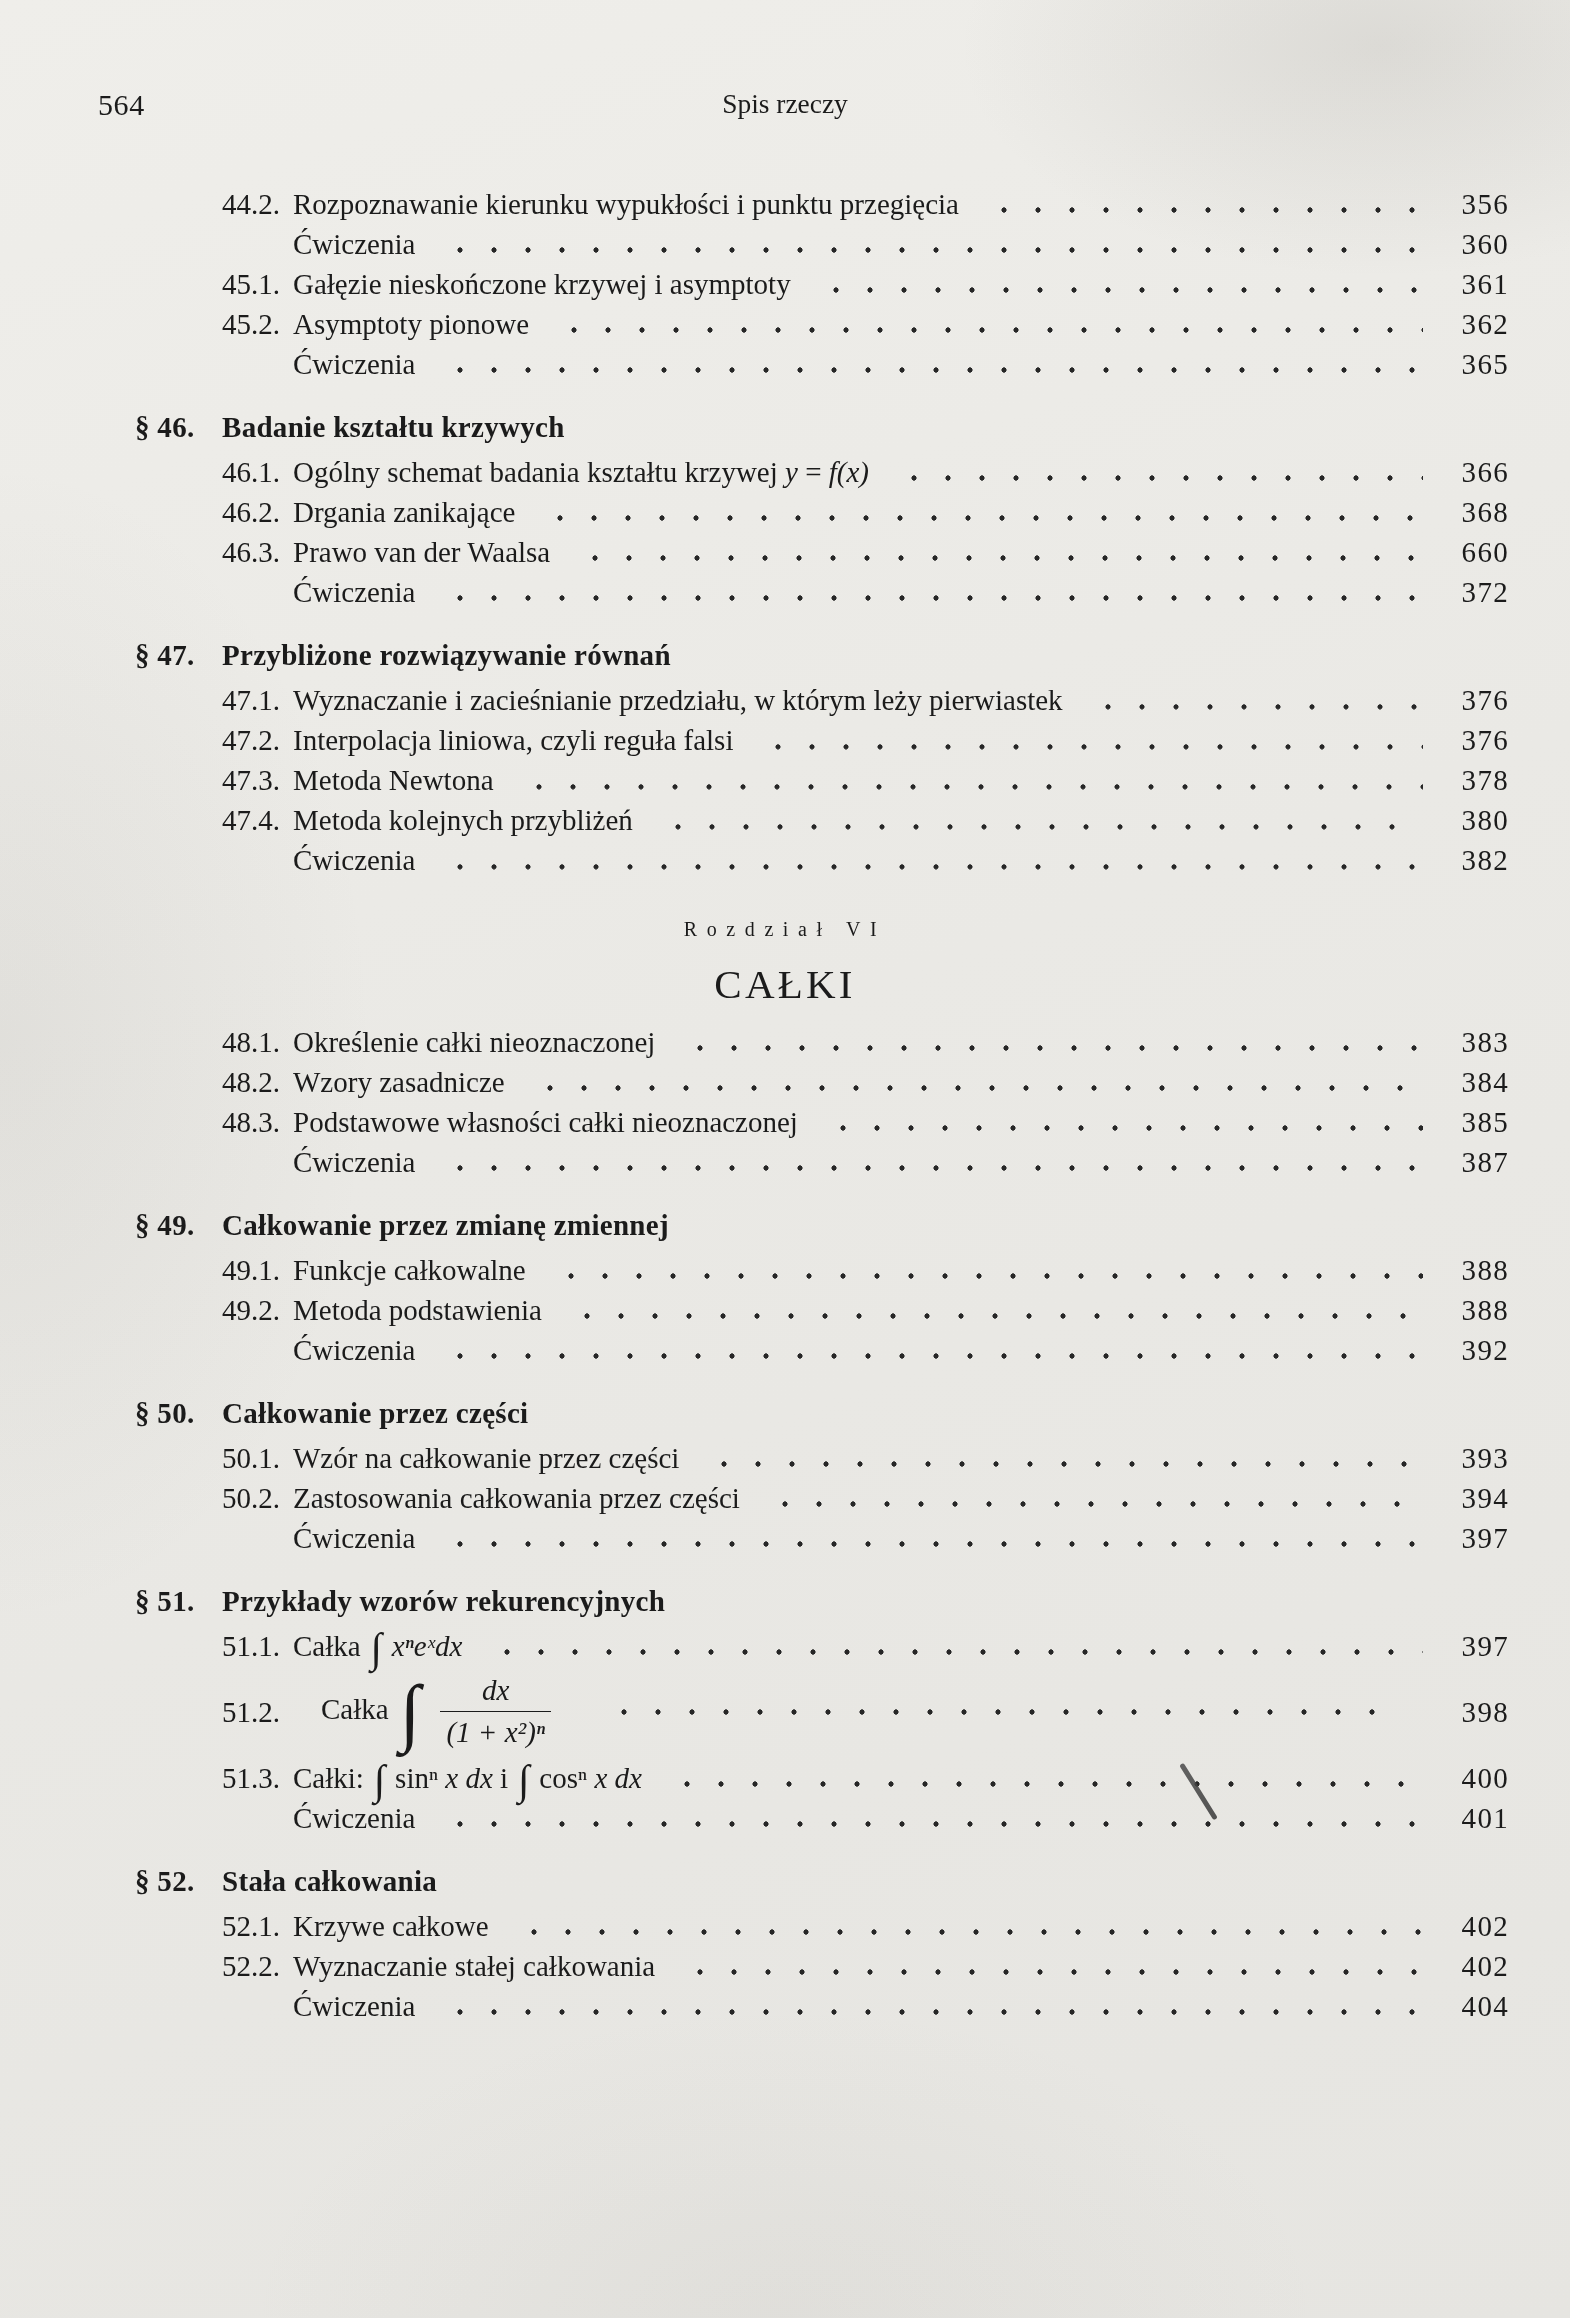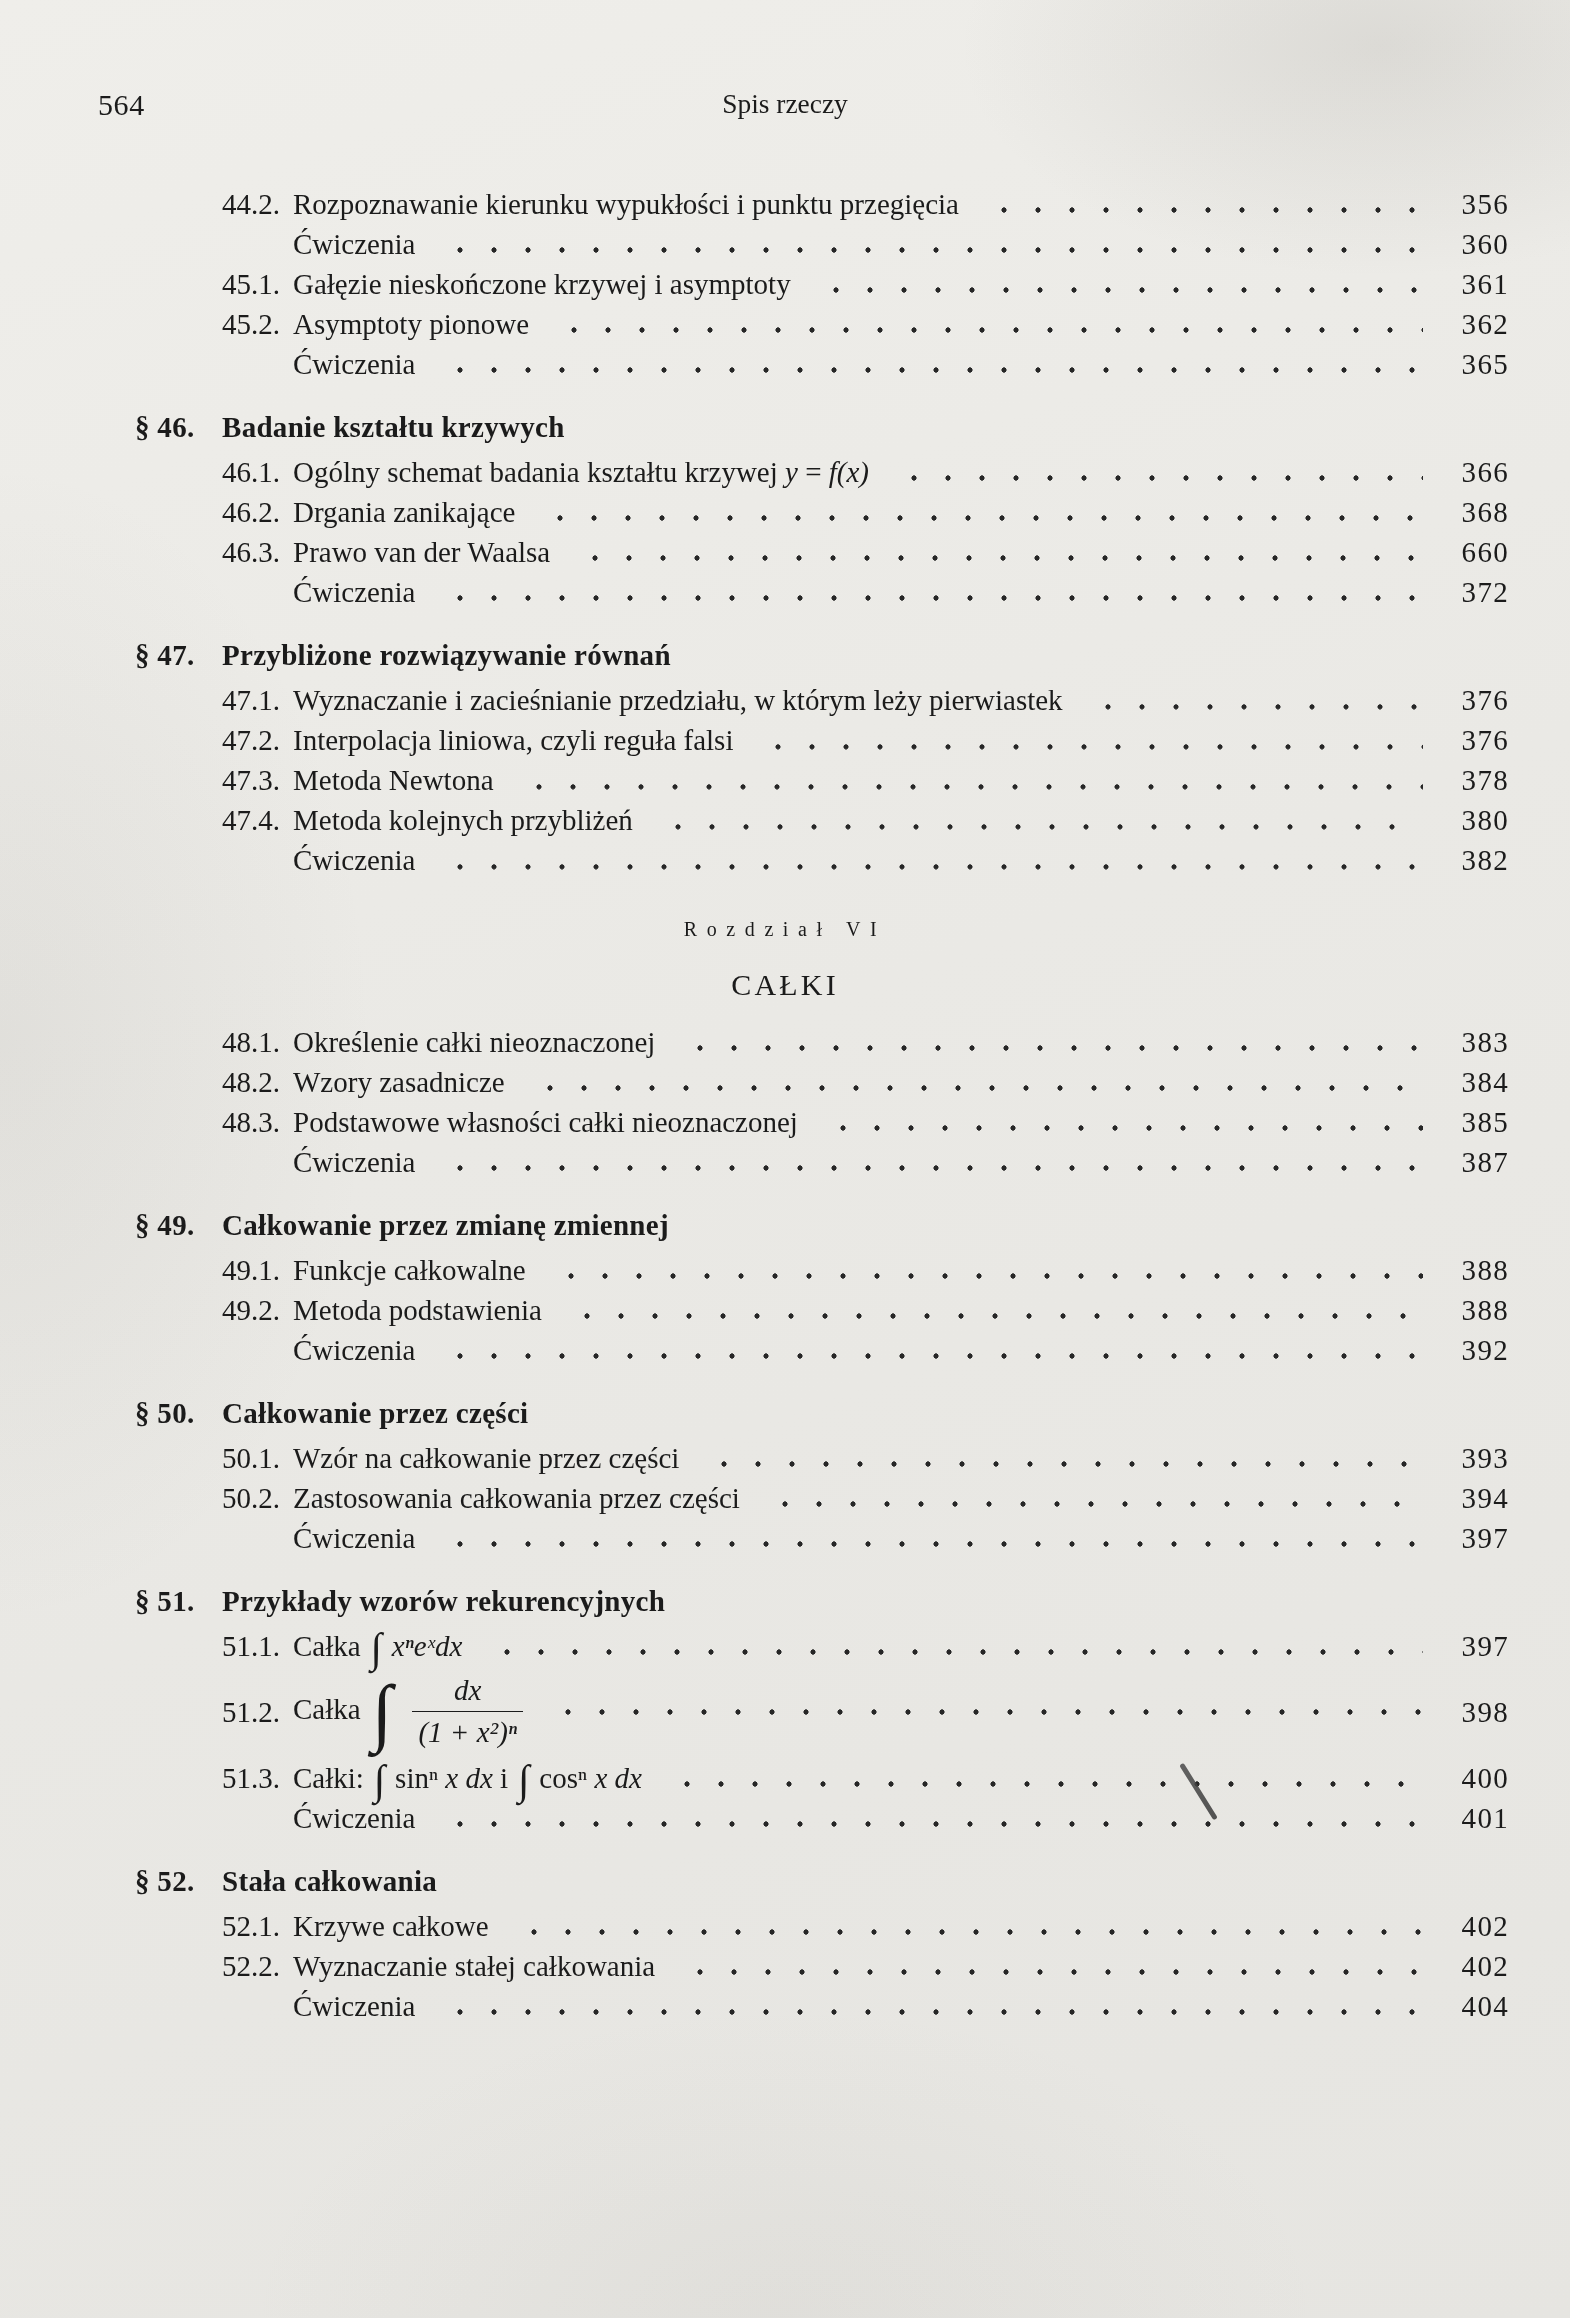--- a/index.html
+++ b/index.html
@@ -17,21 +17,21 @@
   .page-header{position:absolute;top:88px;left:0;width:100%;height:45px;}
   .folio{position:absolute;left:98px;top:0;font-size:30px;letter-spacing:0.6px;}
   .running-head{position:absolute;left:0;top:1.3px;width:100%;text-align:center;font-size:27.4px;}
   .toc{position:absolute;top:184px;left:0;width:1570px;}
 
   .entry-row{
     display:flex;align-items:baseline;
     font-size:29px;line-height:40px;
     padding-left:222px;padding-right:61px;
   }
-  .entry-row.row-tall{align-items:center;margin:9px 0;}
+  .entry-row.row-tall{align-items:center;margin:9px 0;gap:28px;}
   .entry-num{flex:none;width:71px;}
   .entry-text{flex:none;white-space:nowrap;}
   .seg-plain{font-style:normal;}
   .seg-it{font-style:italic;}
   .seg-int{font-size:42px;line-height:0;vertical-align:-6.4px;padding:0 2.6px;}
   .seg-int-tall{font-size:75px;line-height:0;vertical-align:middle;padding:0 3.8px;}
   .frac{display:inline-block;text-align:center;vertical-align:middle;font-style:italic;line-height:1.1;margin-left:16px;}
   .frac-num{display:block;padding:0 11.5px 3.8px;border-bottom:1.9px solid #1b1b1b;}
   .frac-den{display:block;padding:5.1px 6.4px 0;}
   .leader{
@@ -46,21 +46,21 @@
     font-weight:bold;font-size:29px;line-height:40px;
     padding-left:135px;margin-top:23px;margin-bottom:5.1px;
     letter-spacing:0.3px;
   }
   .section-num{display:inline-block;width:87px;}
   .chapter-label{
     margin-top:33px;text-align:center;font-size:20px;line-height:33px;letter-spacing:9.6px;
   }
   .chapter-title{
     margin-top:18px;margin-bottom:16.6px;text-align:center;
-    font-size:30px;line-height:41px;letter-spacing:3.2px;
+    font-size:41px;line-height:41px;letter-spacing:3.2px;
   }
   .pen-mark{
     position:absolute;left:1196px;top:1759px;width:5.1px;height:65px;
     background:linear-gradient(180deg,#4a4a4a,#383838);
     border-radius:3.2px;transform:rotate(-32deg);opacity:0.85;
   }
 </style>
 </head>
 <body>
 

